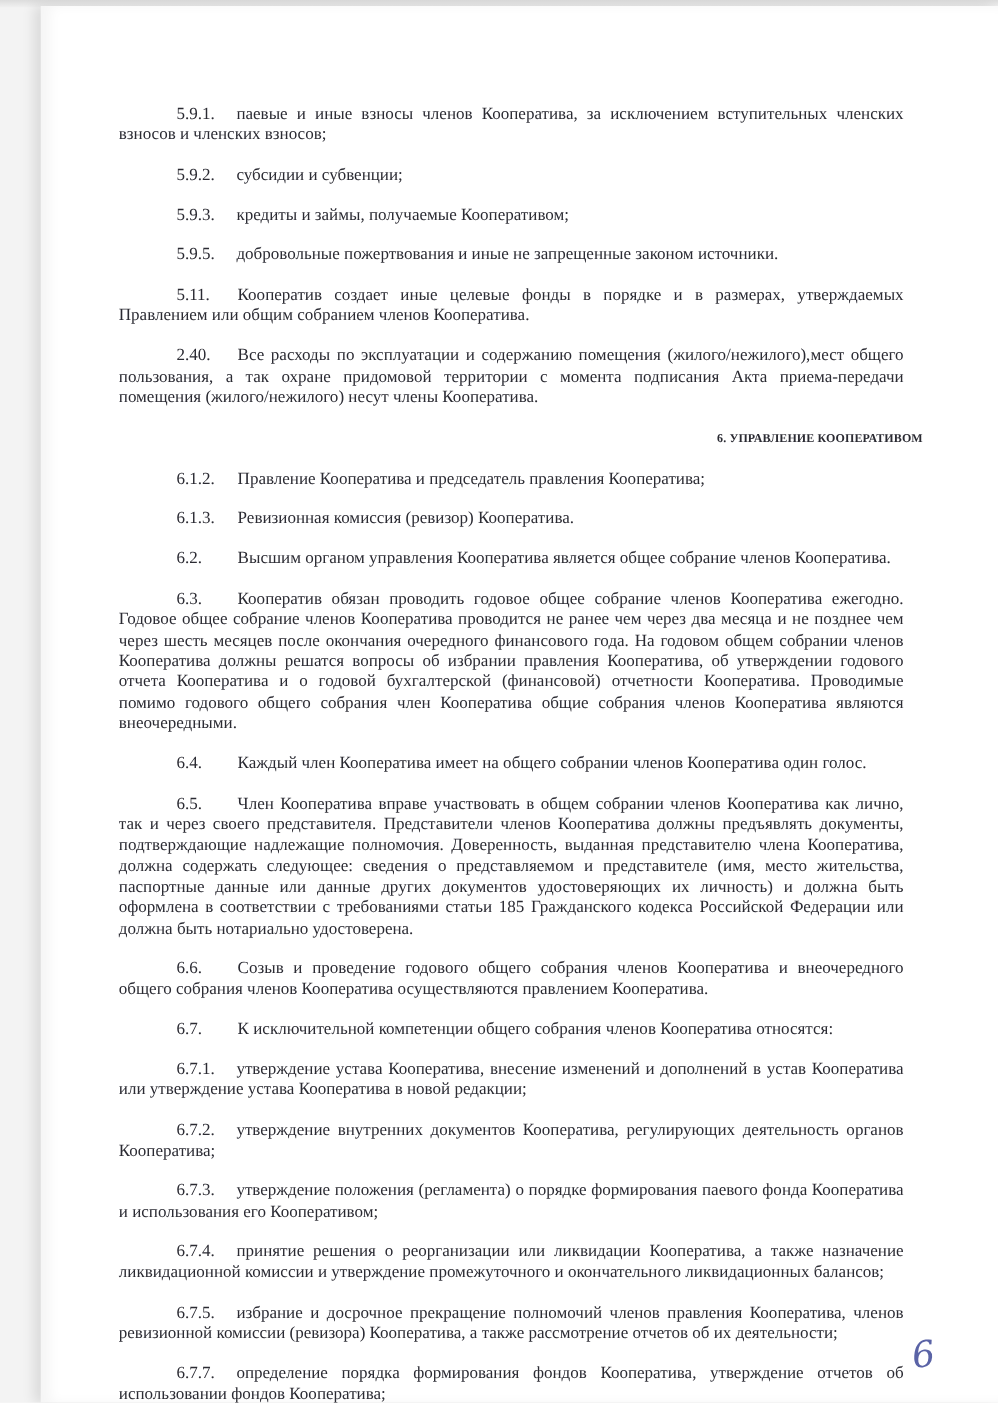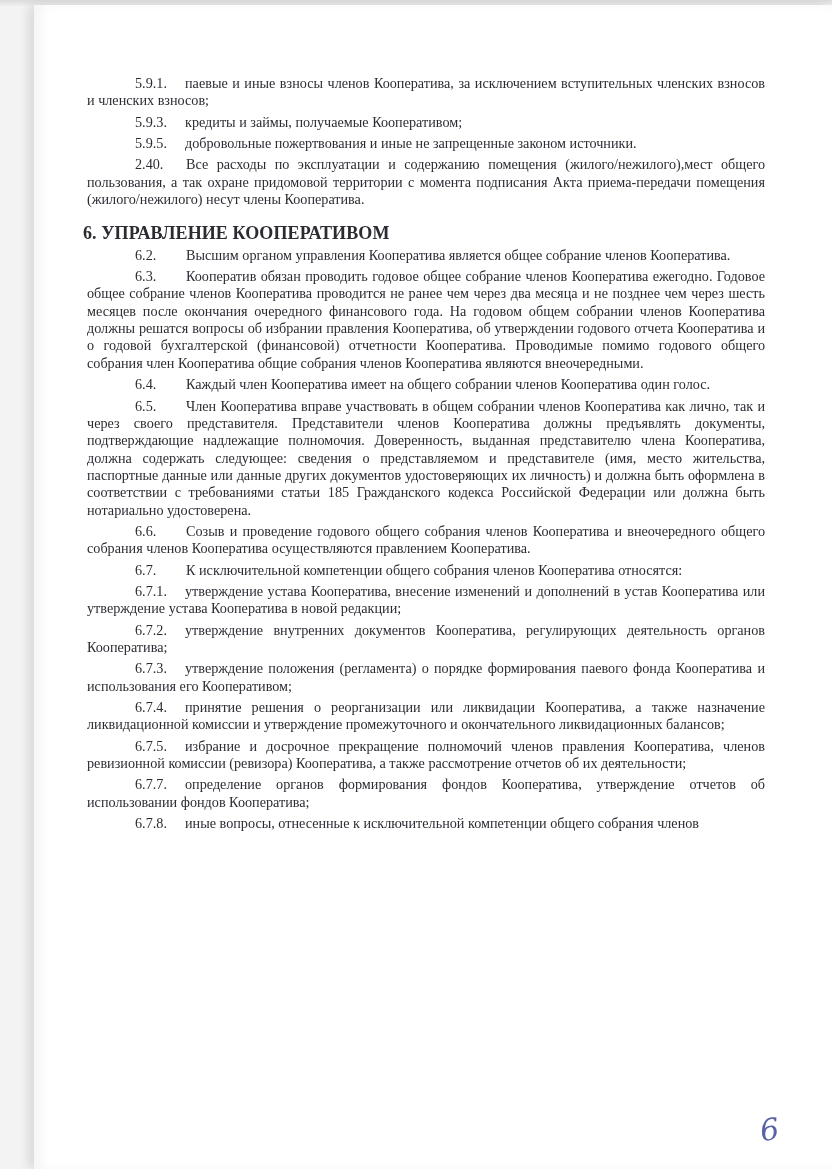--- a/index.html
+++ b/index.html
@@ -34,32 +34,32 @@
       left: 83px;
       top: 71px;
       width: 686px;
       font-size: 14.2px;
       line-height: 17.35px;
       color: #2b2b33;
     }
     .p {
       text-align: justify;
       text-indent: 48px;
-      margin: 4px;
+      margin: 16px;
     }
     .p .num {
       display: inline-block;
       min-width: 50px;
       text-indent: 0;
     }
     .p.short .num { min-width: 51px; }
     .heading {
-      text-align: left;
+      text-align: right;
       margin: 17px 0 0 0;
-      font-size: 18px;
+      font-size: 10px;
       letter-spacing: 0.1px;
     }
     .page-number {
       position: absolute;
       left: 760px;
       top: 1112px;
       font-family: "DejaVu Serif", serif;
       font-style: italic;
       font-size: 30px;
       color: #5a63a6;
@@ -70,37 +70,41 @@
 <body>
 
 <div class="top-strip"></div>
 
 <div class="page"></div>
 
 <div class="content">
 
   <div>
     <p class="p"><span class="num">5.9.1.</span><span>паевые и иные взносы членов Кооператива, за исключением вступительных членских взносов и членских взносов;</span></p>
+    <p class="p"><span class="num">5.9.2.</span><span>субсидии и субвенции;</span></p>
     <p class="p"><span class="num">5.9.3.</span><span>кредиты и займы, получаемые Кооперативом;</span></p>
     <p class="p"><span class="num">5.9.5.</span><span>добровольные пожертвования и иные не запрещенные законом источники.</span></p>
+    <p class="p short"><span class="num">5.11.</span><span>Кооператив создает иные целевые фонды в порядке и в размерах, утверждаемых Правлением или общим собранием членов Кооператива.</span></p>
     <p class="p short"><span class="num">2.40.</span><span>Все расходы по эксплуатации и содержанию помещения (жилого/нежилого),мест общего пользования, а так охране придомовой территории с момента подписания Акта приема-передачи помещения (жилого/нежилого) несут члены Кооператива.</span></p>
   </div>
 
   <h2 class="heading">6. УПРАВЛЕНИЕ КООПЕРАТИВОМ</h2>
 
   <div>
+    <p class="p short"><span class="num">6.1.2.</span><span>Правление Кооператива и председатель правления Кооператива;</span></p>
+    <p class="p short"><span class="num">6.1.3.</span><span>Ревизионная комиссия (ревизор) Кооператива.</span></p>
     <p class="p short"><span class="num">6.2.</span><span>Высшим органом управления Кооператива является общее собрание членов Кооператива.</span></p>
     <p class="p short"><span class="num">6.3.</span><span>Кооператив обязан проводить годовое общее собрание членов Кооператива ежегодно. Годовое общее собрание членов Кооператива проводится не ранее чем через два месяца и не позднее чем через шесть месяцев после окончания очередного финансового года. На годовом общем собрании членов Кооператива должны решатся вопросы об избрании правления Кооператива, об утверждении годового отчета Кооператива и о годовой бухгалтерской (финансовой) отчетности Кооператива. Проводимые помимо годового общего собрания член Кооператива общие собрания членов Кооператива являются внеочередными.</span></p>
     <p class="p short"><span class="num">6.4.</span><span>Каждый член Кооператива имеет на общего собрании членов Кооператива один голос.</span></p>
     <p class="p short"><span class="num">6.5.</span><span>Член Кооператива вправе участвовать в общем собрании членов Кооператива как лично, так и через своего представителя. Представители членов Кооператива должны предъявлять документы, подтверждающие надлежащие полномочия. Доверенность, выданная представителю члена Кооператива, должна содержать следующее: сведения о представляемом и представителе (имя, место жительства, паспортные данные или данные других документов удостоверяющих их личность) и должна быть оформлена в соответствии с требованиями статьи 185 Гражданского кодекса Российской Федерации или должна быть нотариально удостоверена.</span></p>
     <p class="p short"><span class="num">6.6.</span><span>Созыв и проведение годового общего собрания членов Кооператива и внеочередного общего собрания членов Кооператива осуществляются правлением Кооператива.</span></p>
     <p class="p short"><span class="num">6.7.</span><span>К исключительной компетенции общего собрания членов Кооператива относятся:</span></p>
     <p class="p"><span class="num">6.7.1.</span><span>утверждение устава Кооператива, внесение изменений и дополнений в устав Кооператива или утверждение устава Кооператива в новой редакции;</span></p>
     <p class="p"><span class="num">6.7.2.</span><span>утверждение внутренних документов Кооператива, регулирующих деятельность органов Кооператива;</span></p>
     <p class="p"><span class="num">6.7.3.</span><span>утверждение положения (регламента) о порядке формирования паевого фонда Кооператива и использования его Кооперативом;</span></p>
     <p class="p"><span class="num">6.7.4.</span><span>принятие решения о реорганизации или ликвидации Кооператива, а также назначение ликвидационной комиссии и утверждение промежуточного и окончательного ликвидационных балансов;</span></p>
     <p class="p"><span class="num">6.7.5.</span><span>избрание и досрочное прекращение полномочий членов правления Кооператива, членов ревизионной комиссии (ревизора) Кооператива, а также рассмотрение отчетов об их деятельности;</span></p>
-    <p class="p"><span class="num">6.7.7.</span><span>определение органов формирования фондов Кооператива, утверждение отчетов об использовании фондов Кооператива;</span></p>
+    <p class="p"><span class="num">6.7.7.</span><span>определение порядка формирования фондов Кооператива, утверждение отчетов об использовании фондов Кооператива;</span></p>
     <p class="p"><span class="num">6.7.8.</span><span>иные вопросы, отнесенные к исключительной компетенции общего собрания членов</span></p>
   </div>
 </div>
 
 <div class="page-number">6</div>
 
 </body></html>

